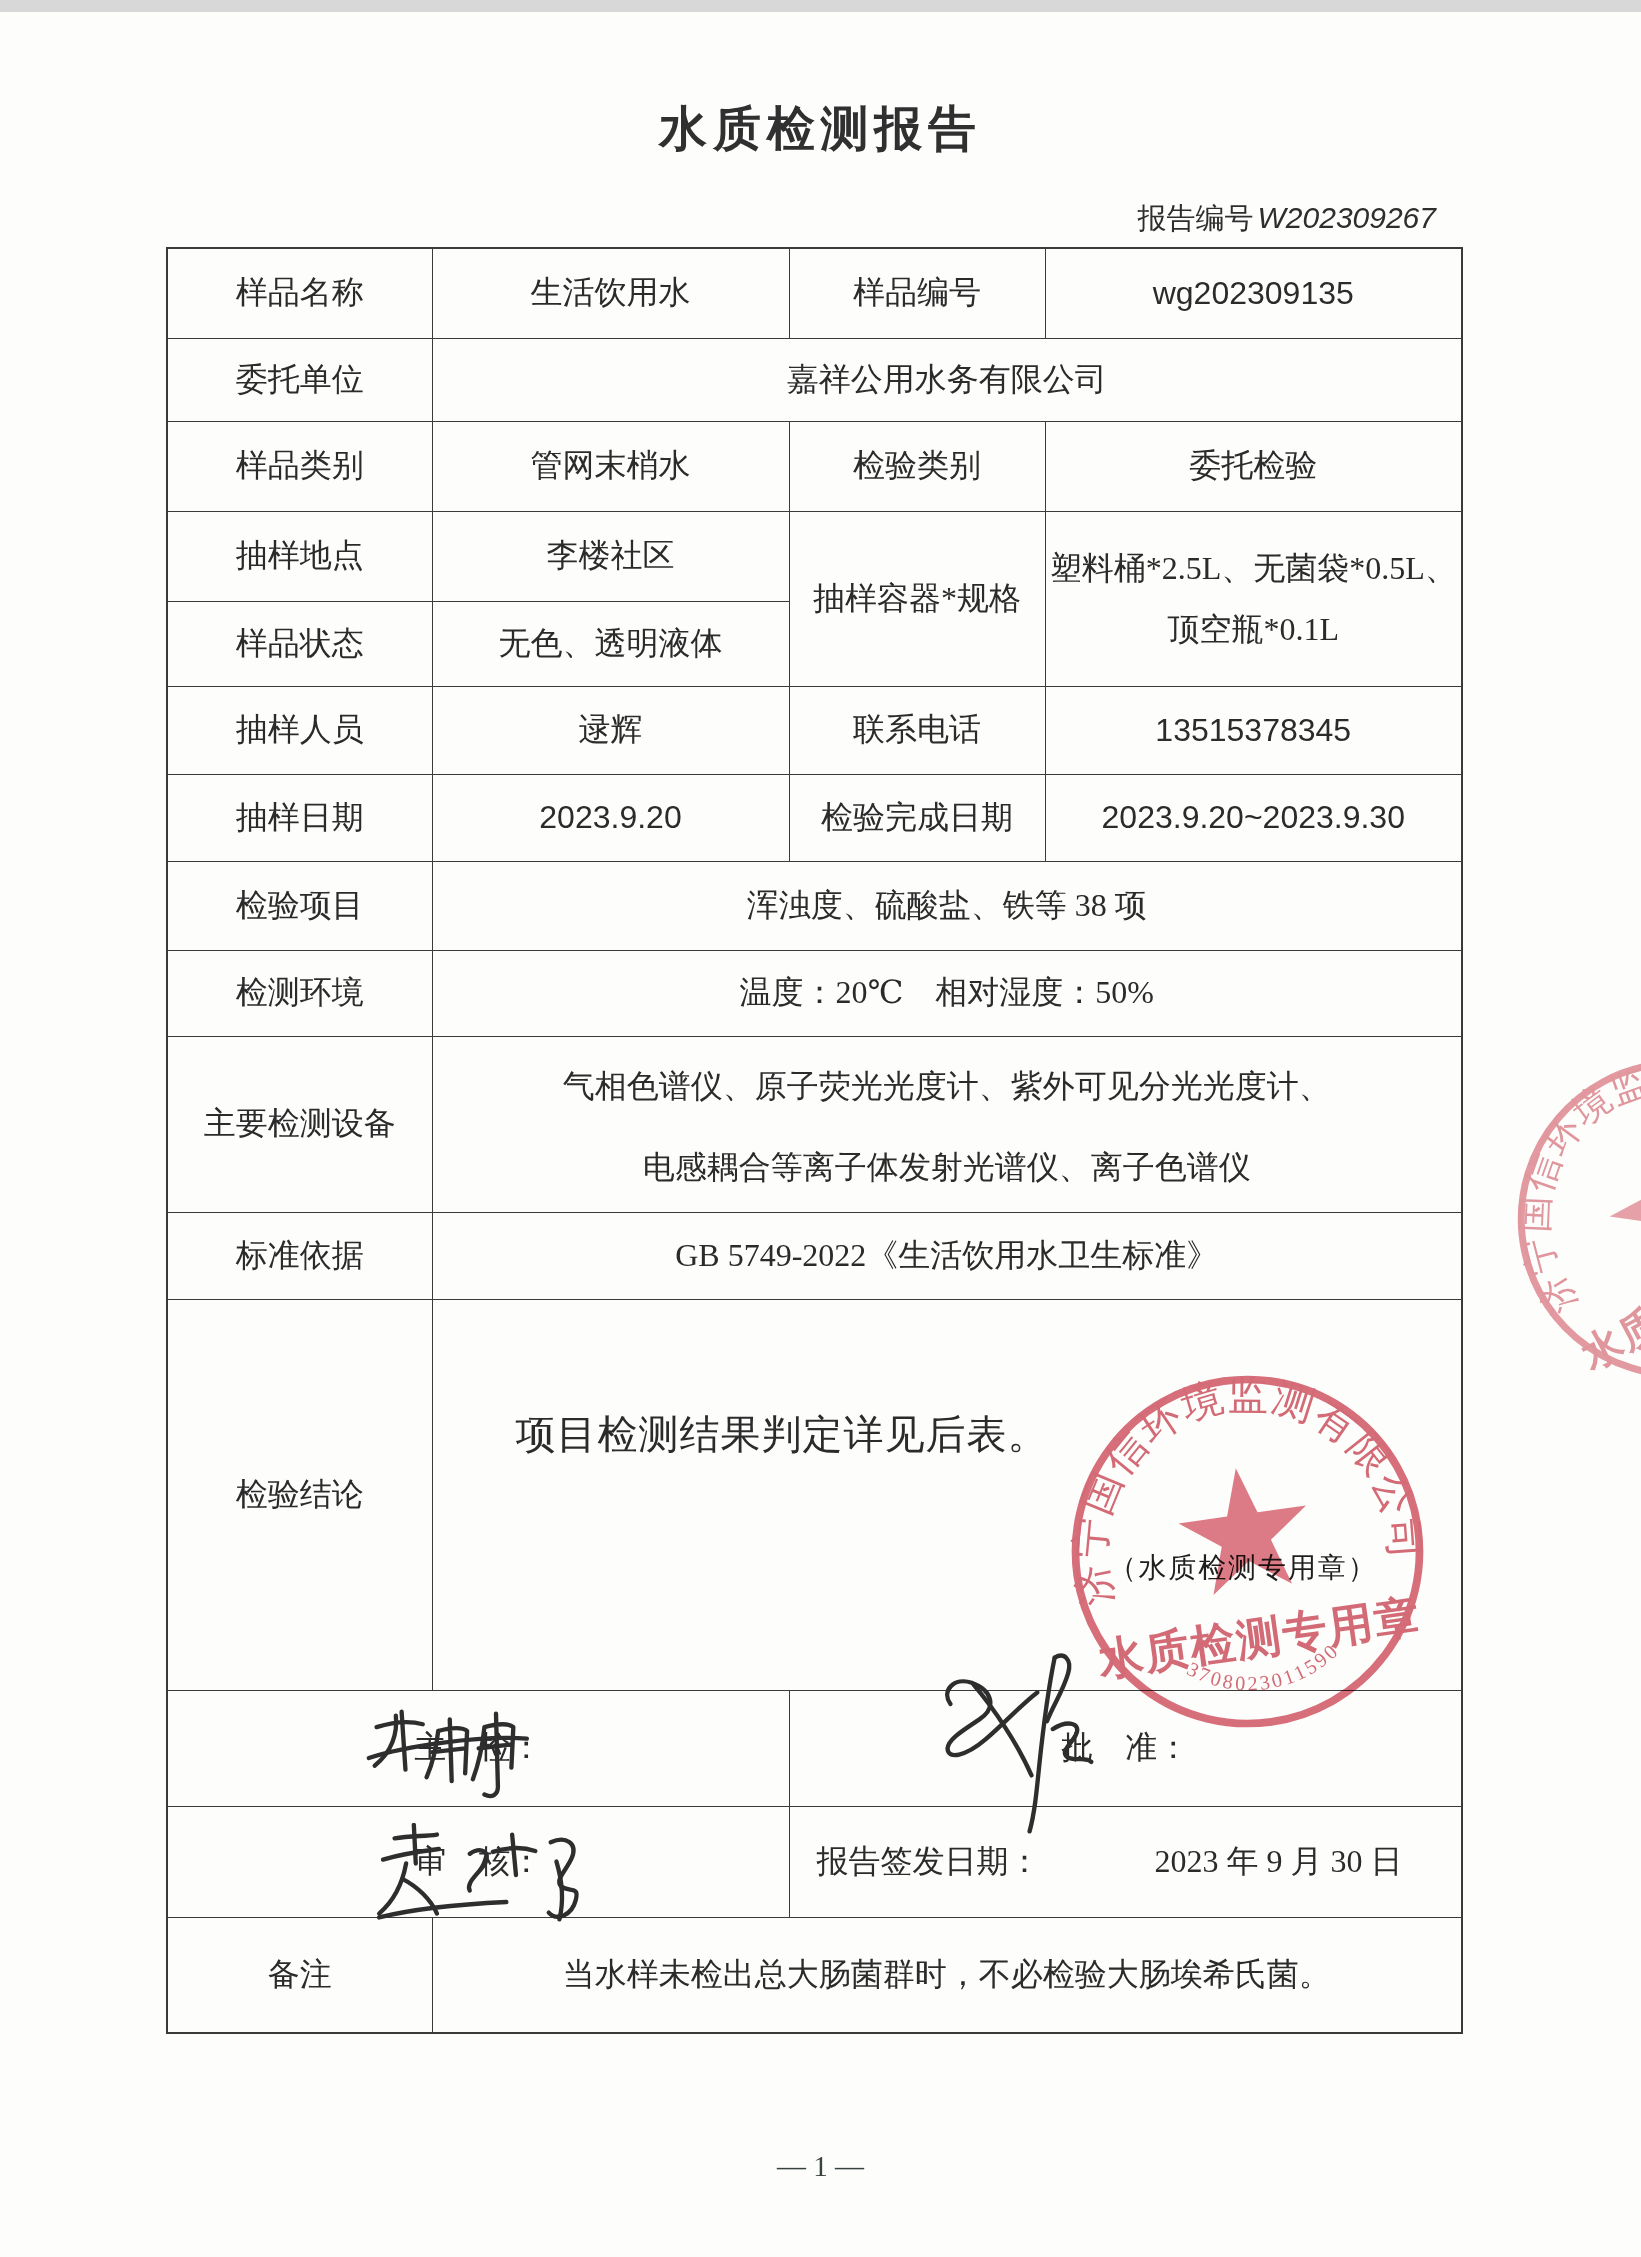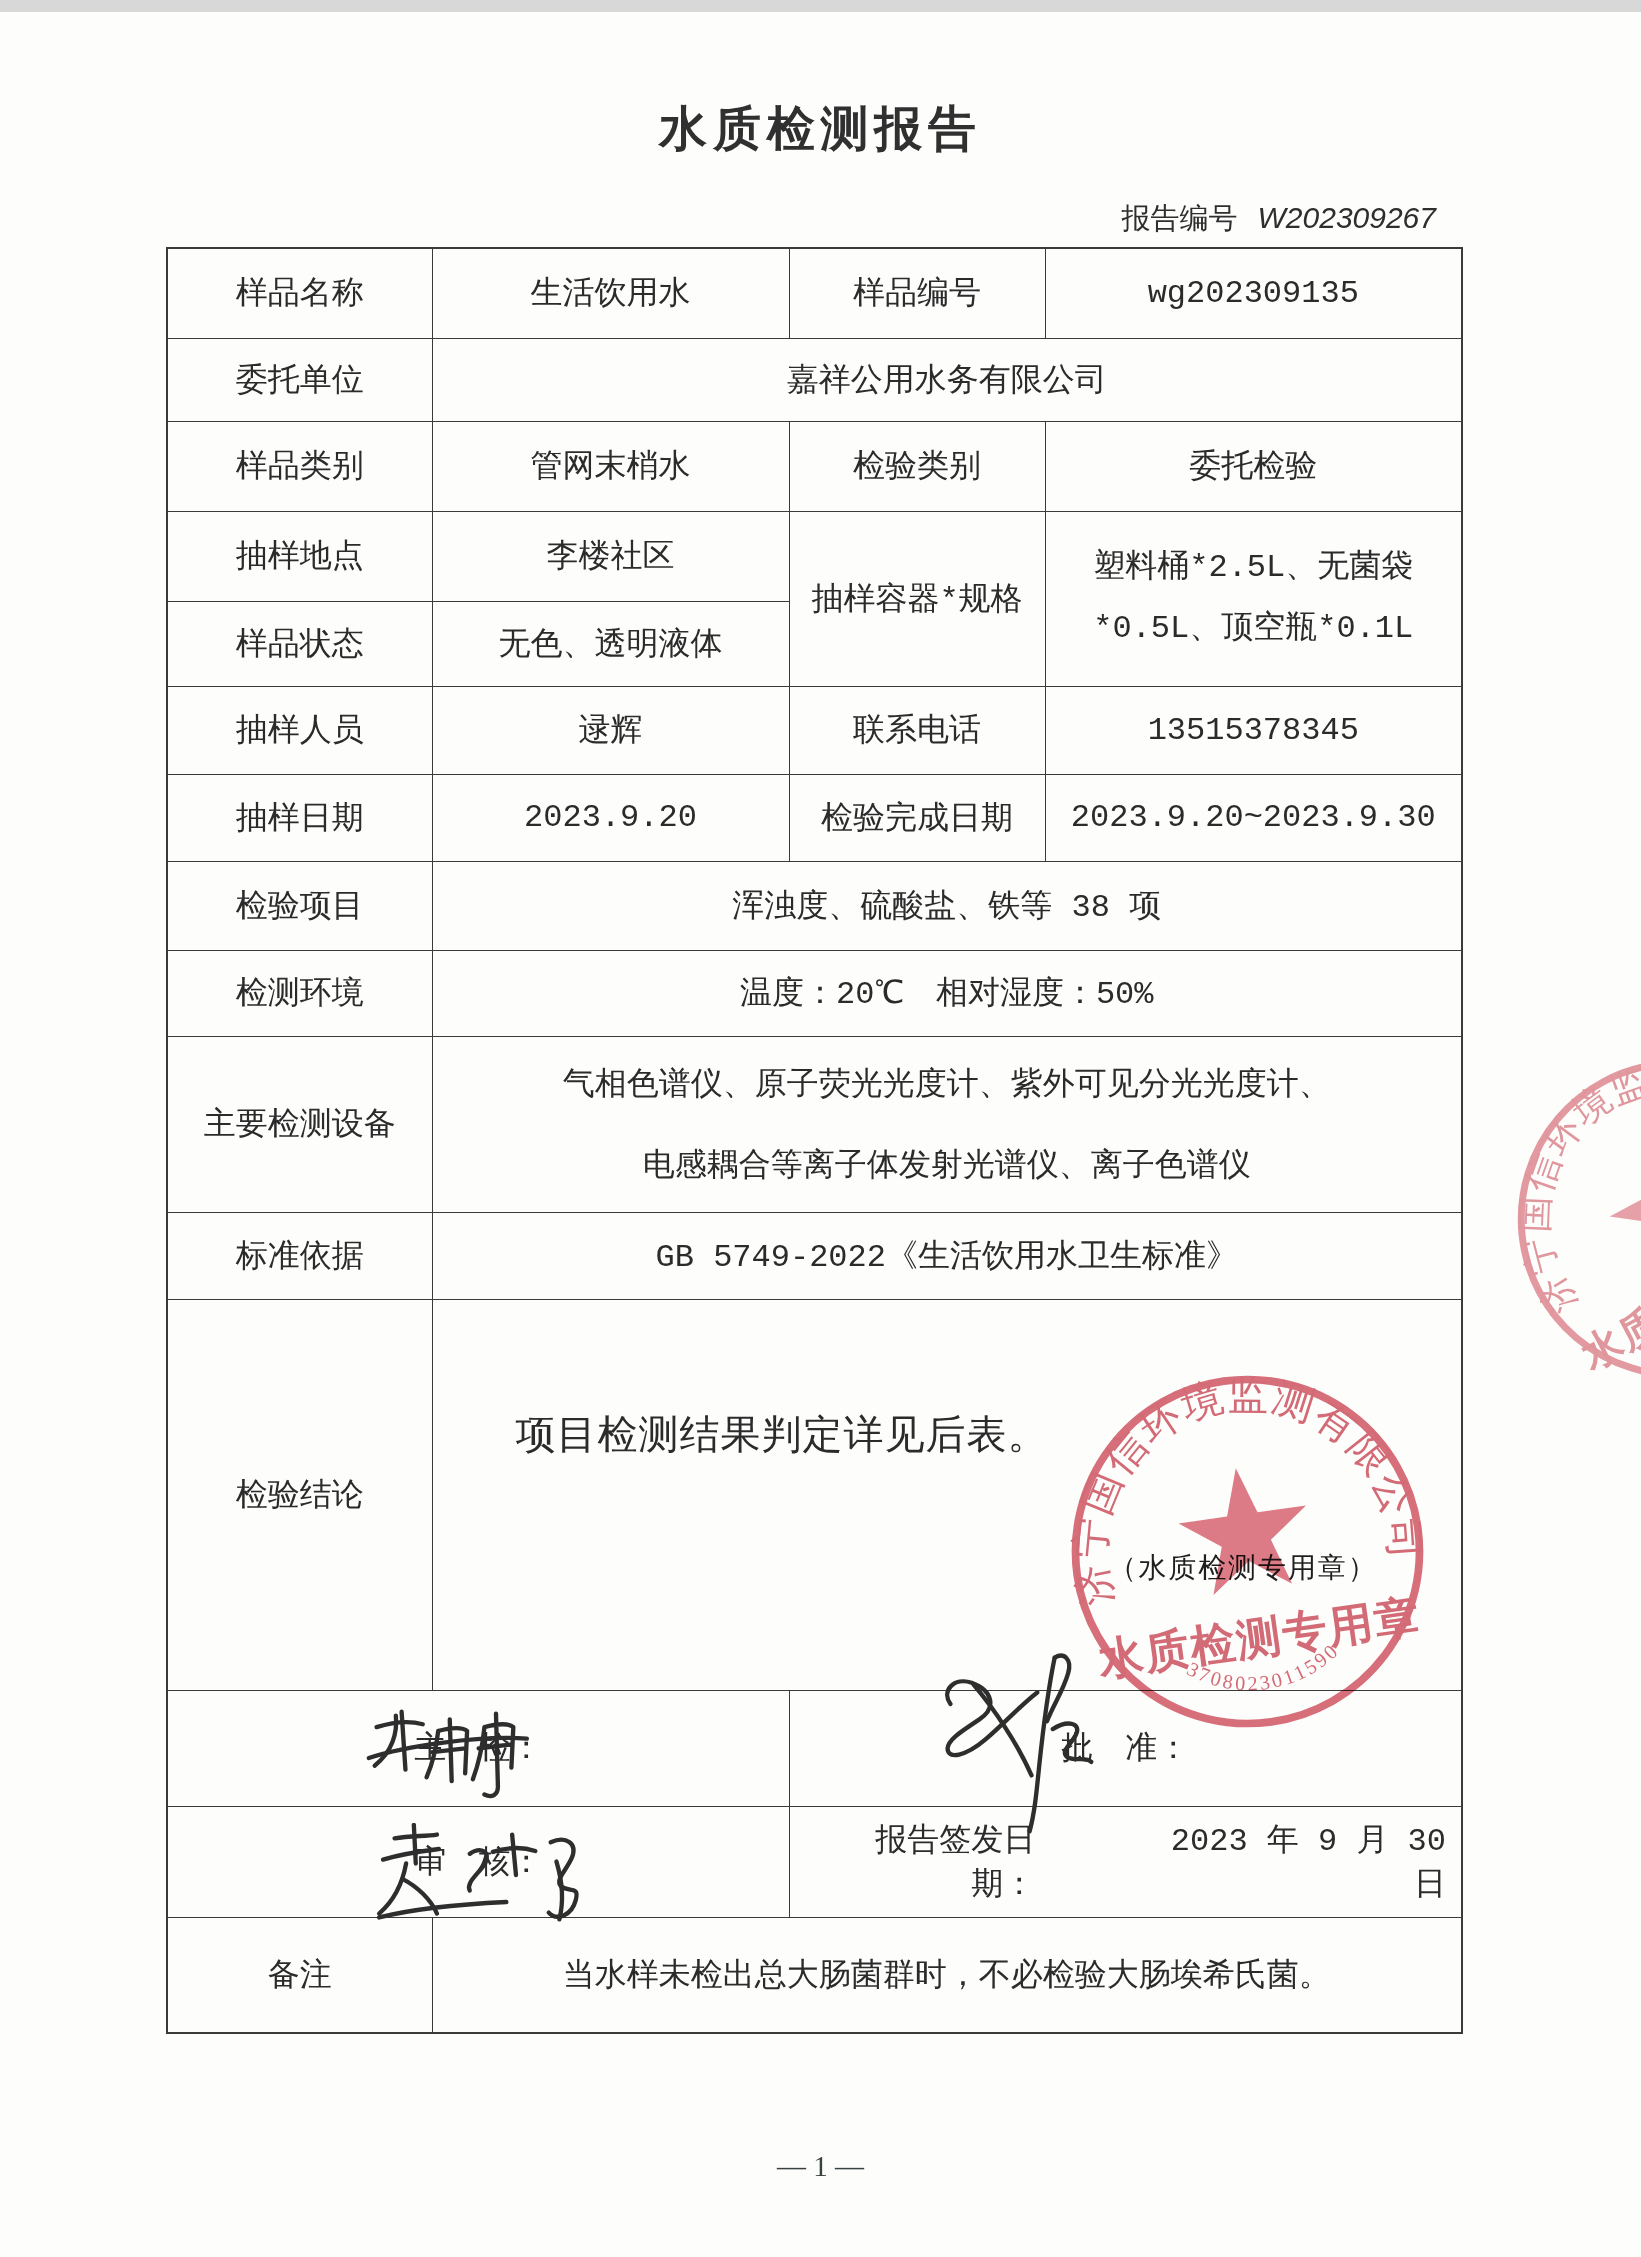--- a/index.html
+++ b/index.html
@@ -7,31 +7,31 @@
     position:relative;width:1641px;height:2257px;margin:12px auto;
     background:#fdfdfc;overflow:hidden;
     font-family:"Liberation Serif","DejaVu Serif",serif;color:#262626;
   }
   .title{
     position:absolute;top:85px;left:0;width:100%;text-align:center;
     font-size:48px;font-weight:700;letter-spacing:5.8px;color:#303030;
   }
   .repno{
     position:absolute;top:187px;right:205px;font-size:29px;color:#2e2e2e;
-    display:flex;align-items:baseline;gap:20px;
+    display:flex;align-items:baseline;gap:4px;
   }
   .repno .num{font-family:"Liberation Sans","DejaVu Sans",sans-serif;font-size:30px;font-style:italic;}
   table.report{
     position:absolute;left:166px;top:235px;width:1295px;
     border-collapse:collapse;table-layout:fixed;
     border:2.9px solid #3a3a3a;
   }
   table.report td{
     border:1.9px solid #3a3a3a;text-align:center;vertical-align:middle;
-    font-size:32px;padding:0 15px;color:#2b2b2b;overflow:visible;font-family:Liberation Mono, monospace;
+    font-size:32px;padding:0 0;color:#2b2b2b;overflow:visible;
   }
   .lat{font-family:"Liberation Sans","DejaVu Sans",sans-serif;}
   tr.h93{height:90px}tr.h86{height:83px}tr.h88{height:85px}tr.h91{height:88px}
   tr.h90{height:87px}tr.h92{height:89px}tr.h89{height:86px}tr.h182{height:176px}
   tr.h405{height:391px}tr.h120{height:116px}tr.h115{height:111px}
   td.wrapval{line-height:1.9;font-size:30px;padding:0 15.4px;}
   .envline{display:inline-flex;gap:32px;}
   .equip div{line-height:1.25;}
   .equip .l1{margin-bottom:41px;margin-top:5.8px;}
   td.conclusion-cell{position:relative;text-align:left;}

